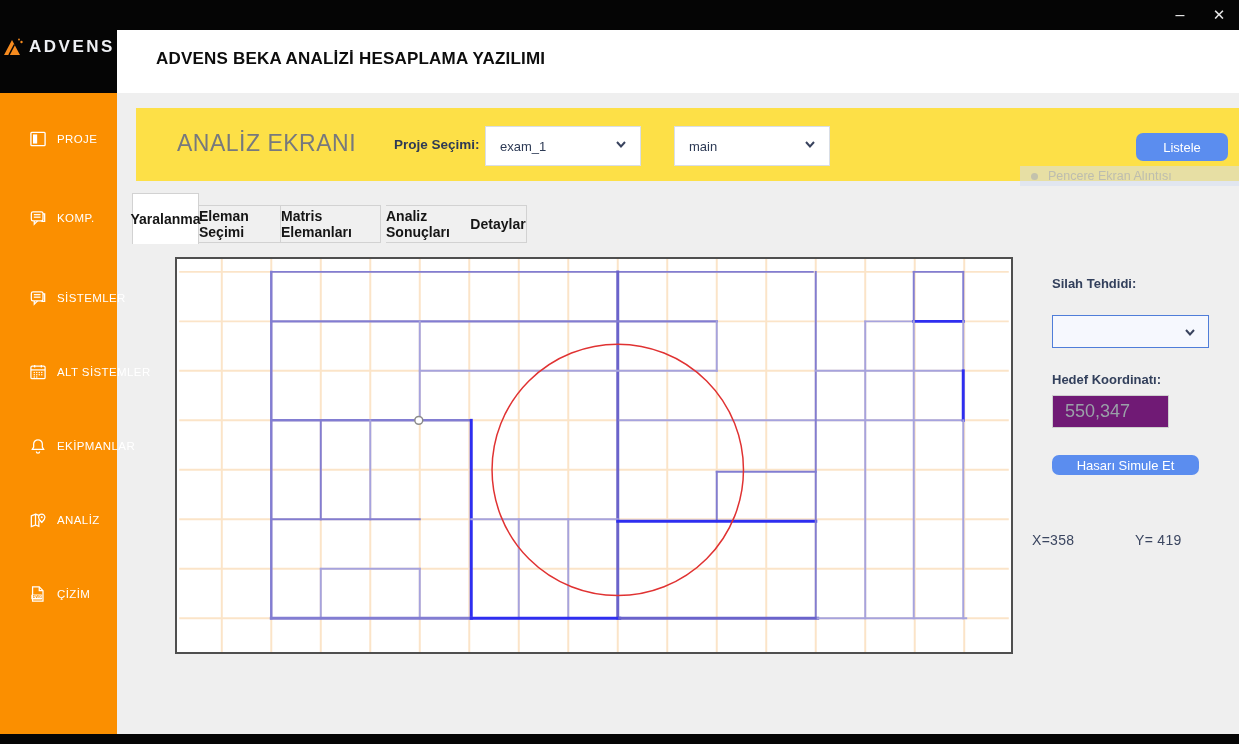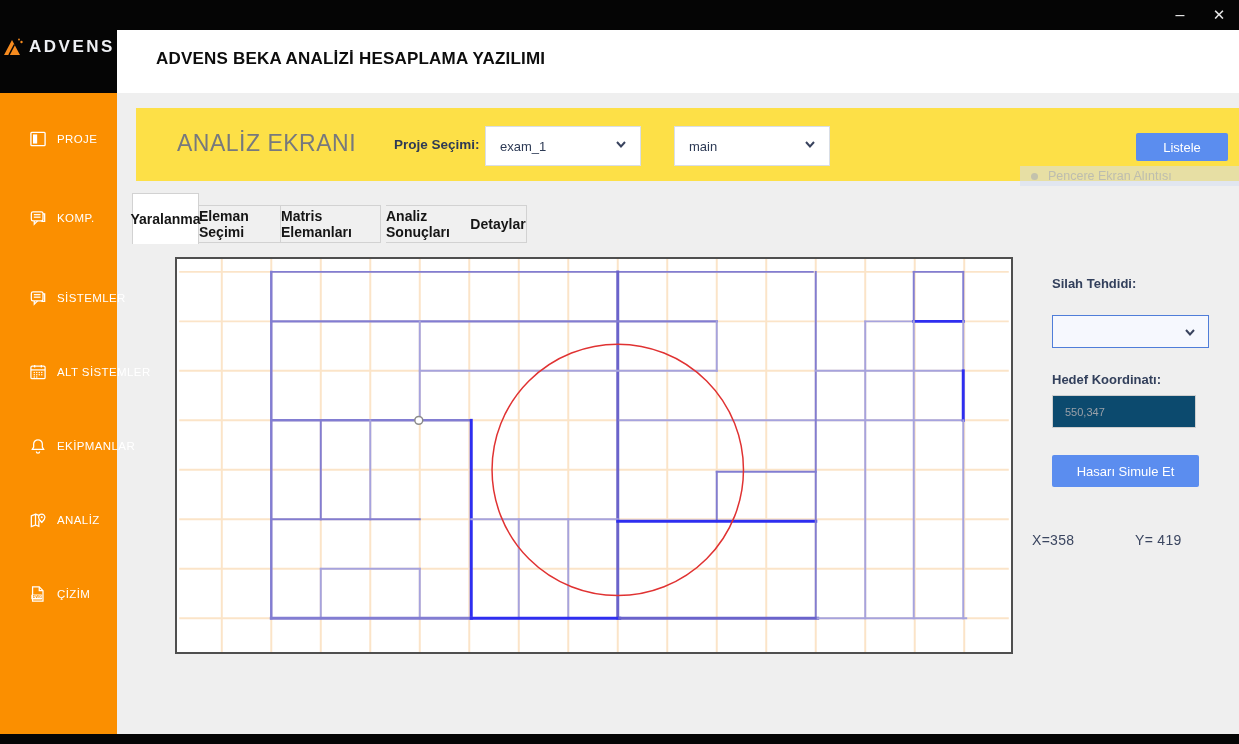--- a/index.html
+++ b/index.html
@@ -36,21 +36,21 @@
   .main { position:absolute; left:117px; top:93px; width:1122px; height:641px; background:#efefef; }
 
   .toolbar-band { position:absolute; left:19px; top:15px; width:1103px; height:73px; background:#fde047; }
   .screen-heading { position:absolute; left:41px; top:22px; font-size:23px; color:#77797d; letter-spacing:.5px; }
   .proj-label { position:absolute; left:258px; top:29px; font-size:13.5px; font-weight:bold; color:#2d3a55; }
   .select-box { position:absolute; top:18px; height:40px; background:#fff; border:1px solid #d9dee6;
                 display:flex; align-items:center; padding:0 14px; font-size:13px; color:#2d3a55; cursor:pointer; }
   .select-box .chev { position:absolute; right:14px; top:14px; }
   .sel-1 { left:349px; width:156px; }
   .sel-2 { left:538px; width:156px; }
-  .btn-blue { position:absolute; background:#5b8def; color:#fff; border:none; border-radius:2px;
+  .btn-blue { position:absolute; background:#5b8def; color:#fff; border:none; border-radius:7px;
               font-size:13px; font-family:"Liberation Sans",sans-serif; cursor:pointer;
               display:flex; align-items:center; justify-content:center; }
   .btn-listele { left:1000px; top:25px; width:92px; height:28px; }
 
   .ghost-row { position:absolute; left:903px; top:73px; width:219px; height:20px;
                background:rgba(213,222,241,.55); display:flex; align-items:center; gap:10px; padding-left:11px; }
   .ghost-dot { width:7px; height:7px; border-radius:50%; background:rgba(160,165,180,.5); }
   .ghost-text { font-size:12.5px; color:rgba(162,167,182,.6); }
 
   
@@ -65,24 +65,24 @@
                  border:2px solid #4f4f4f; }
   .canvas-wrap svg { display:block; }
 
   
   .rp-label { position:absolute; font-size:13px; font-weight:bold; color:#33405c; }
   .lbl-weapon { left:935px; top:183px; }
   .lbl-target { left:935px; top:279px; }
   .weapon-select { position:absolute; left:935px; top:222px; width:157px; height:33px; background:#f6f8fe;
                    border:1px solid #4f7dd9; cursor:pointer; }
   .weapon-select .chev { position:absolute; right:13px; top:13px; }
-  .target-input { position:absolute; left:935px; top:302px; width:144px; height:33px; background:#0c4a6e;
-                  border:1px solid #cfcfcf; font-size:11px; color:#9aa0a8; padding:0 12px;
+  .target-input { position:absolute; left:935px; top:302px; width:117px; height:33px; background:#701a75;
+                  border:1px solid #cfcfcf; font-size:18px; color:#9aa0a8; padding:0 12px;
                   font-family:"Liberation Sans",sans-serif; }
-  .btn-simulate { left:935px; top:362px; width:147px; height:32px; }
+  .btn-simulate { left:935px; top:362px; width:147px; height:20px; }
   .coord { position:absolute; font-size:14px; color:#3b4660; letter-spacing:.3px; }
   .coord-x { left:915px; top:439px; }
   .coord-y { left:1018px; top:439px; }
 
   .chev { width:10px; height:7px; }
 </style>
 </head>
 <body>
 
 <div id="app">

